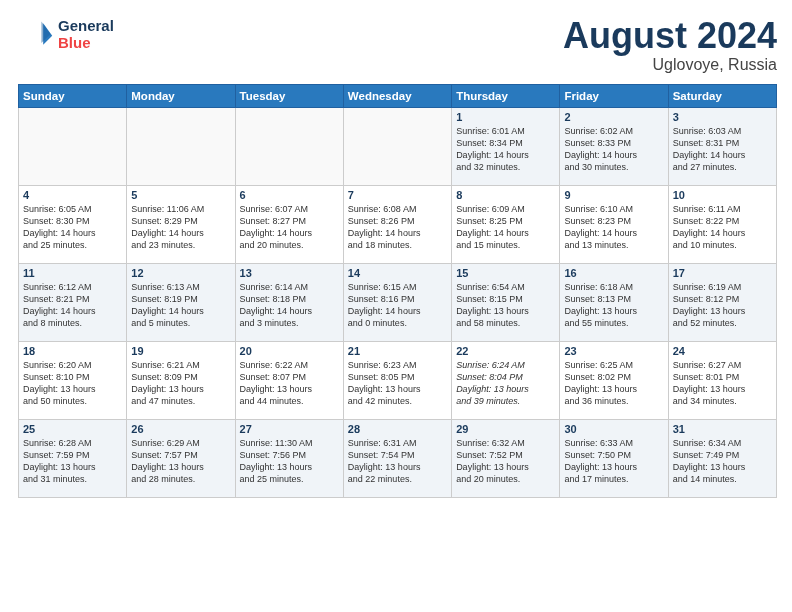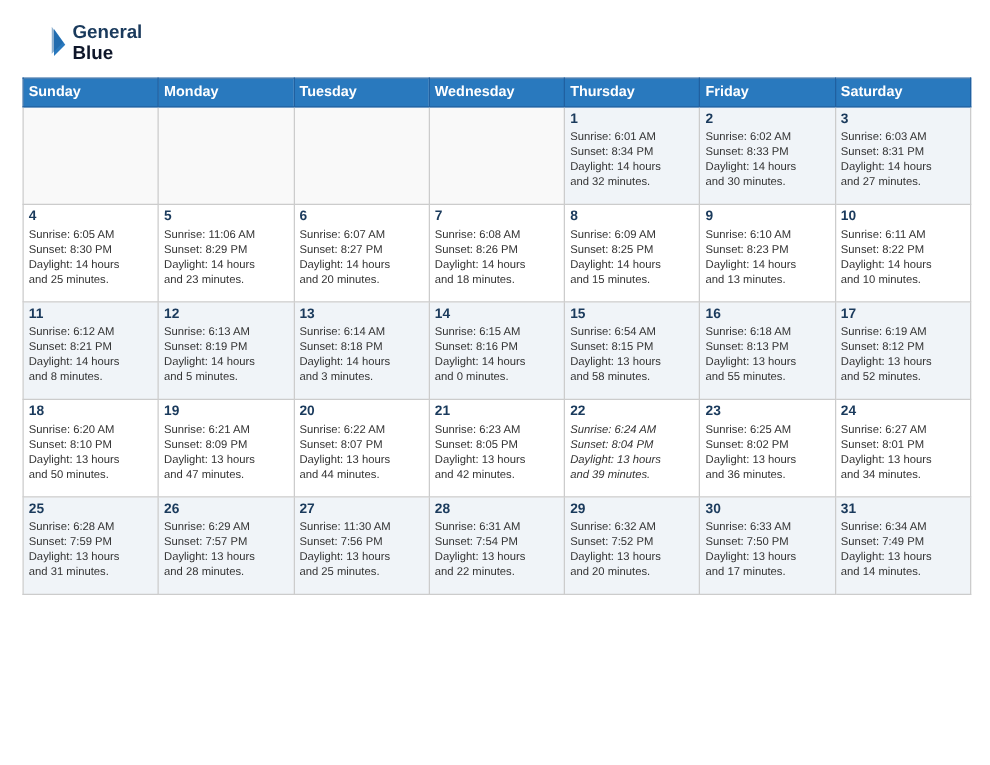--- a/index.html
+++ b/index.html
@@ -95,24 +95,28 @@
   <div class="header">
     <div class="logo">
       <svg class="logo-icon" viewBox="0 0 40 40">
         <polygon points="28,8 38,22 28,32" fill="#2979be"></polygon>
         <polygon points="26,6 36,20 26,30" fill="#1a5fa0" opacity="0.5"></polygon>
       </svg>
       <div>
         <div style="font-size:15px;font-weight:bold;color:#1a3a5c;line-height:1.15;">
           <span style="color:#1a3a5c;">General</span>
         </div>
-        <div style="font-size:15px;font-weight:bold;color:#0f172a;line-height:1.15;">
+        <div style="font-size:15px;font-weight:bold;color:#ef4444;line-height:1.15;">
           <span>Blue</span>
         </div>
       </div>
+    </div>
+    <div class="title-block">
+      <div class="month-title">August 2024</div>
+      <div class="location">Uglovoye, Russia</div>
     </div>
   </div>
 
   <table>
     <thead>
       <tr>
       <th>Sunday</th>
           <th>Monday</th>
           <th>Tuesday</th>
           <th>Wednesday</th>

